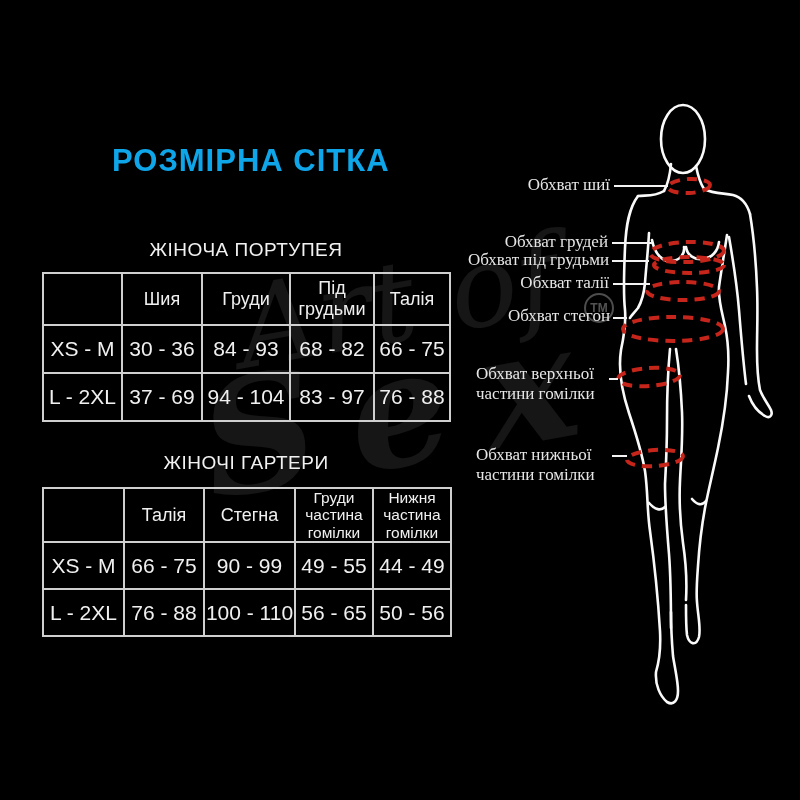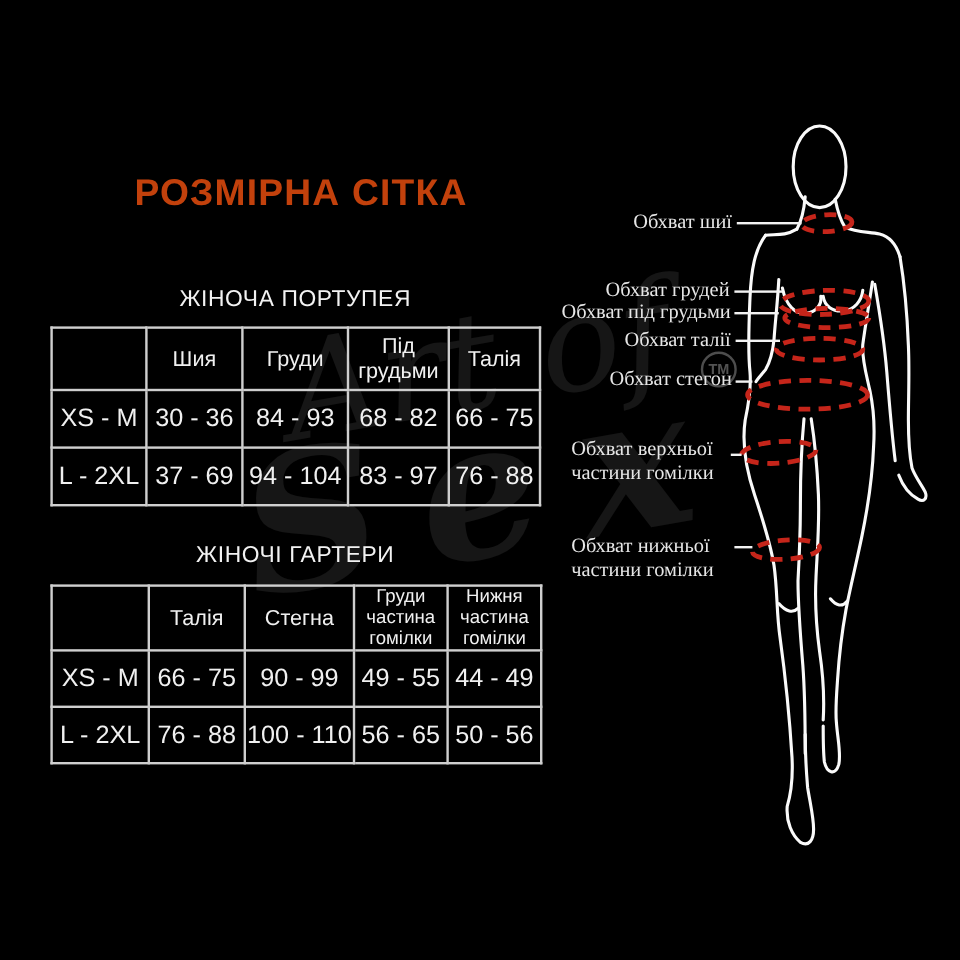--- a/index.html
+++ b/index.html
@@ -10,21 +10,21 @@
   .wm{position:absolute;left:175px;top:248px;z-index:1;transform:rotate(-10deg);
       color:rgba(255,255,255,0.085);font-family:"DejaVu Serif",serif;font-style:italic;
       pointer-events:none;white-space:nowrap;}
   .wm-l1{font-size:112px;margin-left:72px;line-height:1;}
   .wm-l2{font-size:158px;line-height:1;margin-top:-28px;margin-left:18px;letter-spacing:34px;font-weight:bold;}
   .wm-tm{position:absolute;left:584px;top:293px;width:26px;height:26px;border:2.5px solid rgba(255,255,255,0.30);
       border-radius:50%;display:flex;align-items:center;justify-content:center;z-index:1;
       color:rgba(255,255,255,0.32);font-size:12px;font-weight:bold;letter-spacing:0;}
 
   
-  .main-title{position:absolute;left:112px;top:143px;z-index:2;color:#c2410c;
+  .main-title{position:absolute;left:112px;top:143px;z-index:2;color:#0ea5e9;
       font-size:31px;font-weight:bold;letter-spacing:1px;white-space:nowrap;}
   .tbl-title{position:absolute;z-index:2;width:408px;text-align:center;color:#f2f2f2;
       font-size:19px;letter-spacing:0.5px;}
   #tt1{left:42px;top:239px;}
   #tt2{left:42px;top:452px;}
 
   
   .tblwrap{position:absolute;z-index:2;}
   #t1{left:42px;top:272px;}
   #t2{left:42px;top:487px;}

